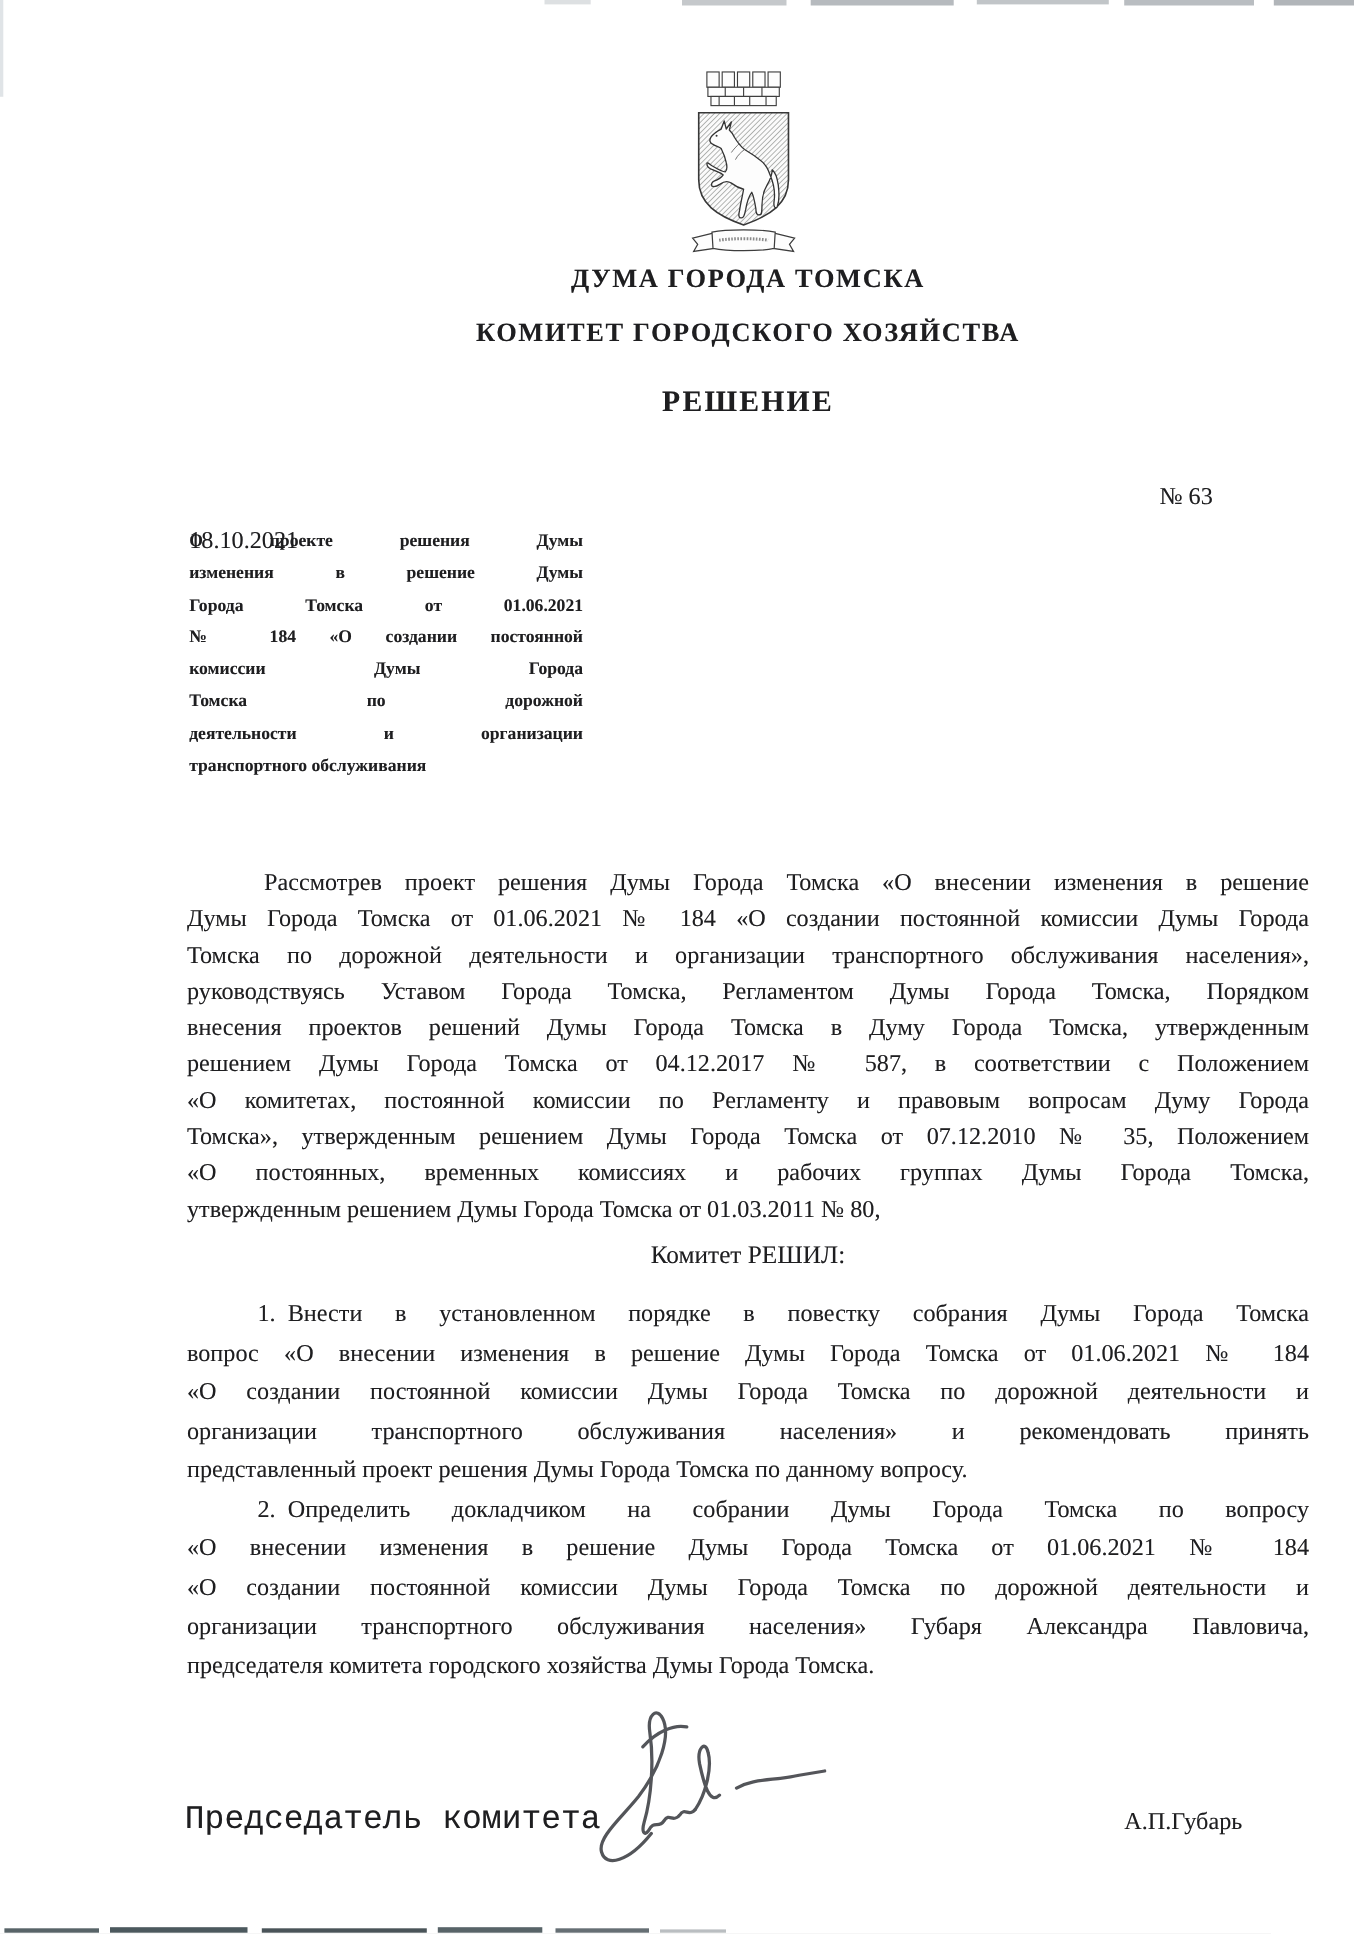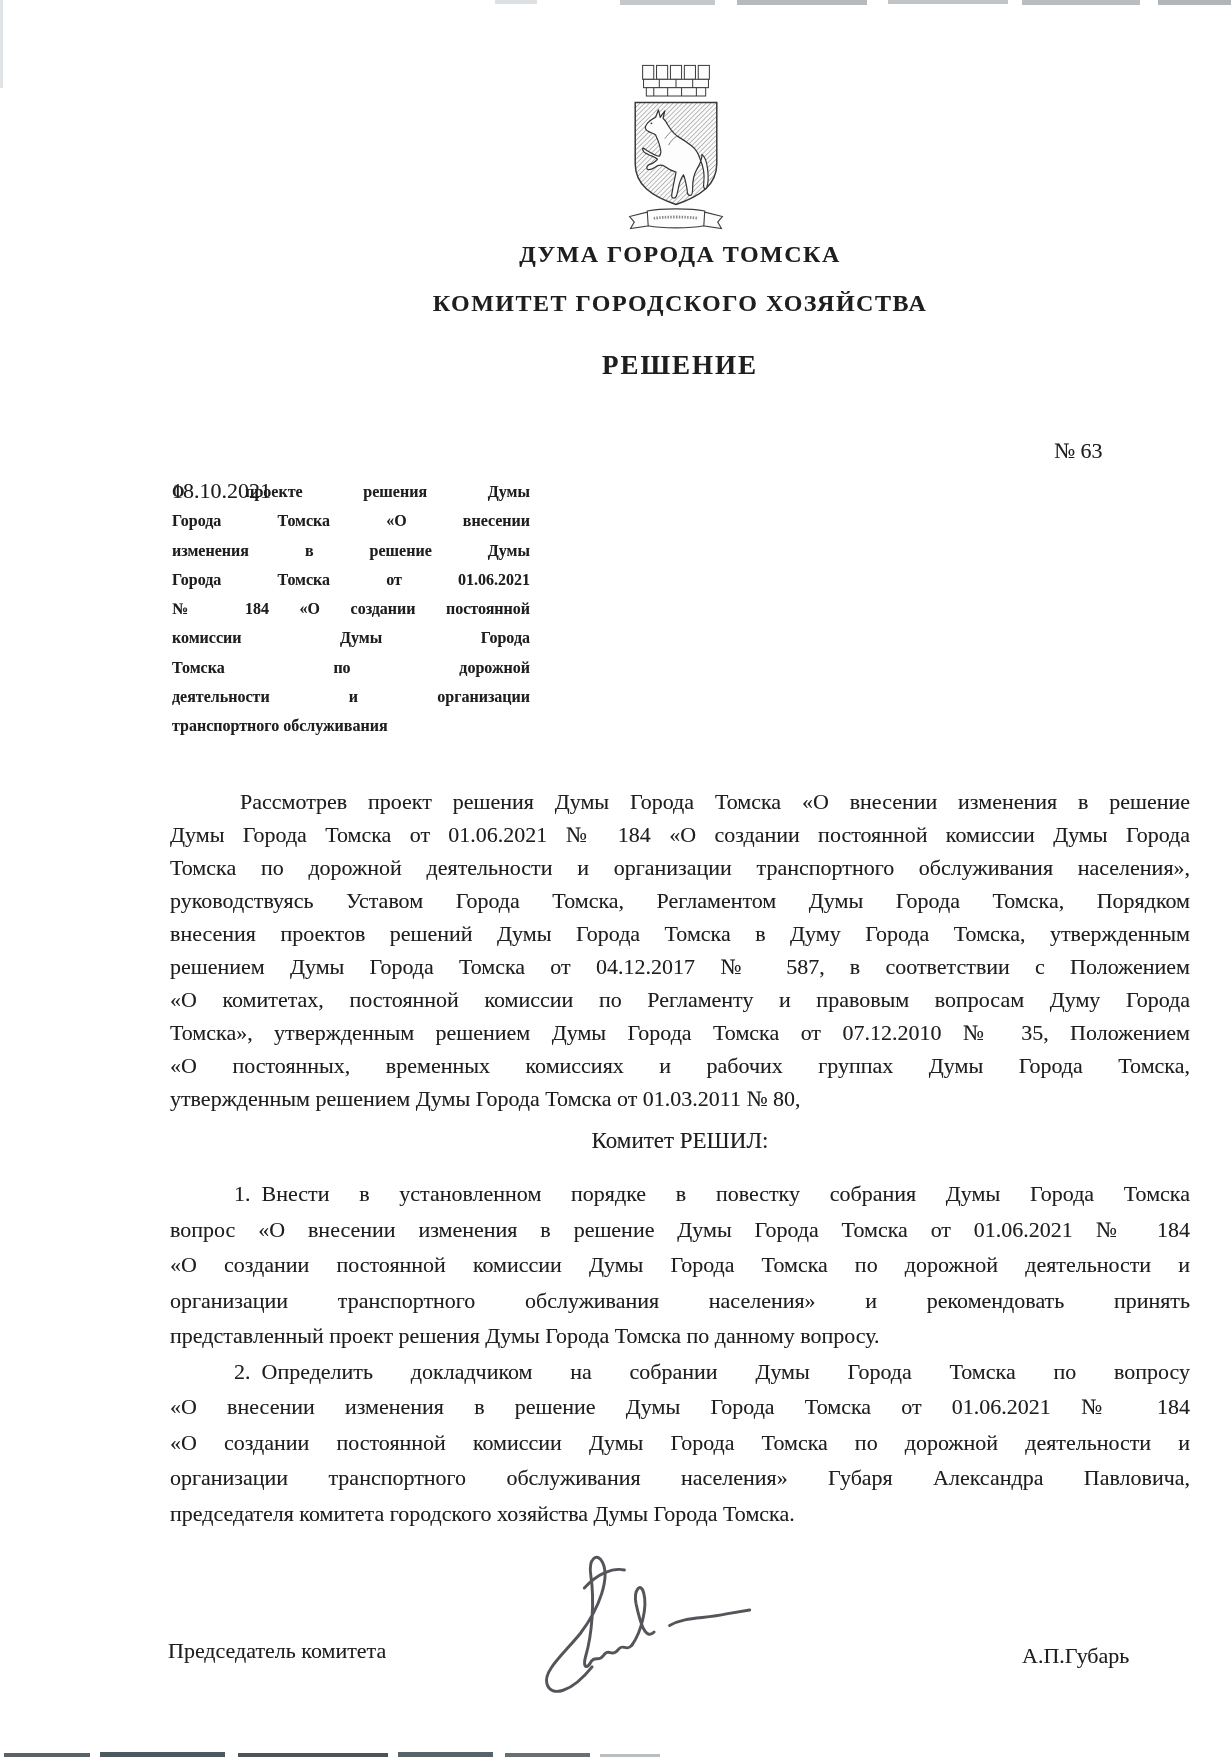--- a/index.html
+++ b/index.html
@@ -19,21 +19,21 @@
   .meta{font-size:22px;}
   .tl{text-align:justify;text-align-last:justify;white-space:nowrap;}
   .para .tl:last-child{text-align-last:left;}
   .subject{left:172px;top:477px;width:358px;font-size:16px;font-weight:700;line-height:29.3px;}
   .intro{left:170px;top:785px;width:1020px;font-size:22px;line-height:33px;}
   .intro .tl:first-child{text-indent:70px;}
   .resolved{left:170px;top:1128px;width:1020px;text-align:center;font-size:23px;}
   .items{left:170px;top:1176px;width:1020px;font-size:22px;line-height:35.5px;}
   .items .para .tl:first-child{text-indent:64px;}
   .txt{text-shadow:0 0 0.5px rgba(25,25,28,0.35);}
-  .sig-label{left:168px;top:1638px;font-size:22px;}
+  .sig-label{left:168px;top:1638px;font-size:30px;font-family:Liberation Mono, monospace;}
   .sig-name{left:1022px;top:1643px;font-size:22px;}
   .emblem{left:618px;top:58px;width:116px;height:178px;}
   .sigsvg{left:512px;top:1548px;width:310px;height:155px;}
   .art{position:absolute;filter:blur(0.4px);}
 </style>
 </head>
 <body>
 
 <div class="page">
 
@@ -105,21 +105,20 @@
 
   <div class="abs ctr h-org txt" style="top:241px;">ДУМА ГОРОДА ТОМСКА</div>
   <div class="abs ctr h-doc txt" style="top:350px;">РЕШЕНИЕ</div>
   <div class="abs ctr h-org txt" style="top:290px;">КОМИТЕТ ГОРОДСКОГО ХОЗЯЙСТВА</div>
 
   <div class="abs meta txt" style="left:172px;top:430px;margin-top:48px;">18.10.2021</div>
   <div class="abs meta txt" style="left:1054px;top:438px;">№ 63</div>
 
   <div class="abs subject para txt">
       <div class="tl">О проекте решения Думы</div>
-      <div class="tl">Города Томска «О внесении</div>
       <div class="tl">изменения в решение Думы</div>
       <div class="tl">Города Томска от 01.06.2021</div>
       <div class="tl">№ 184 «О создании постоянной</div>
       <div class="tl">комиссии Думы Города</div>
       <div class="tl">Томска по дорожной</div>
       <div class="tl">деятельности и организации</div>
       <div class="tl">транспортного обслуживания</div>
     </div>
 
   <div class="abs intro para txt">

